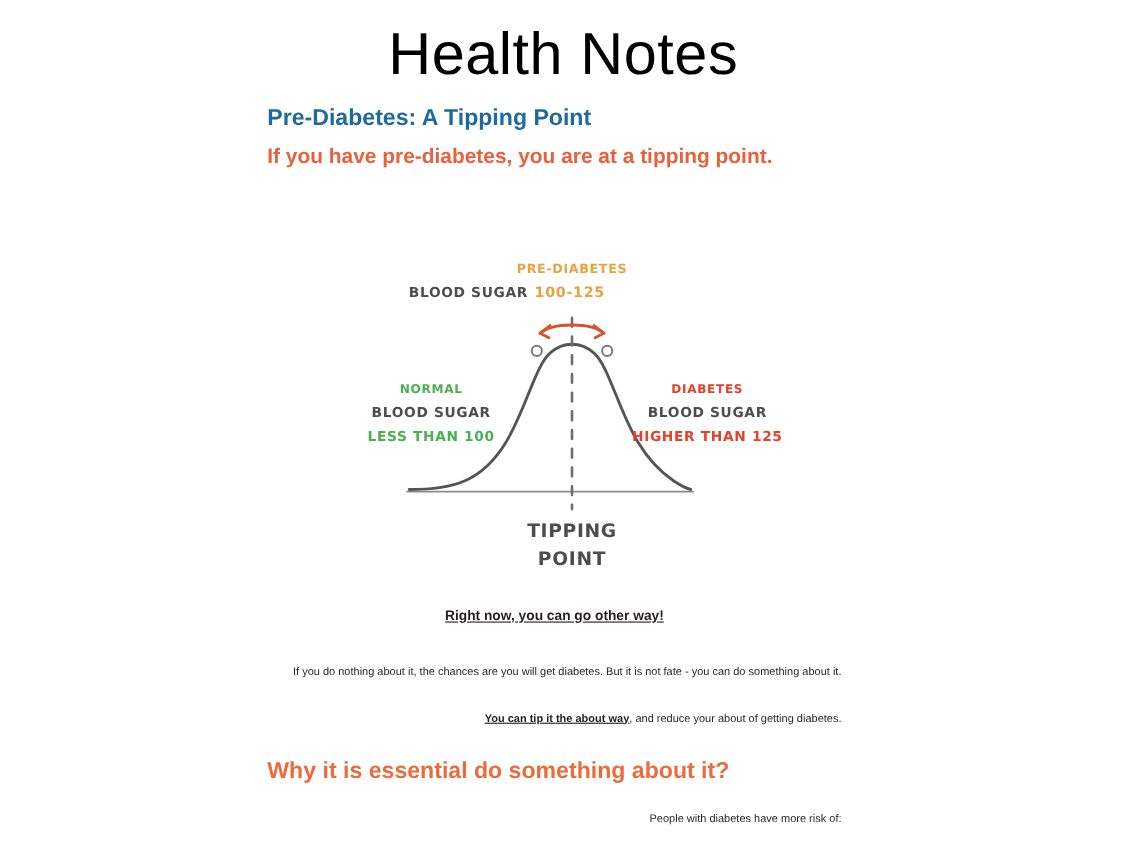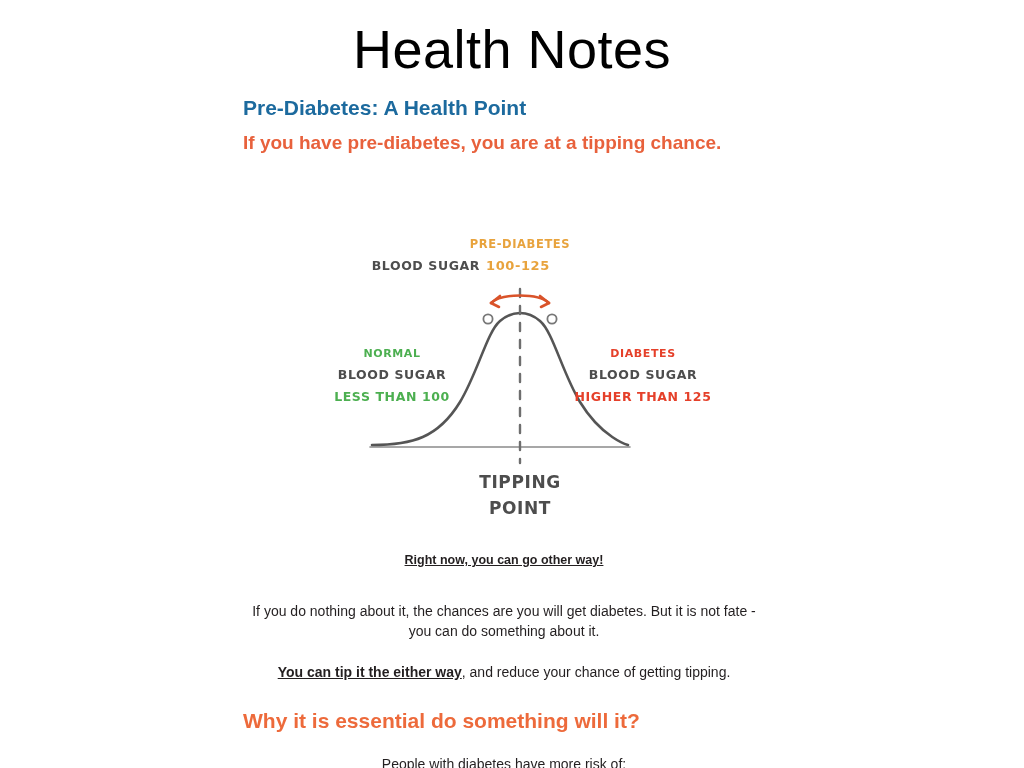--- a/index.html
+++ b/index.html
@@ -94,24 +94,24 @@
     font-size: 12.5px;
     font-weight: bold;
     line-height: 17px;
     text-decoration: underline;
     color: #231f20;
     margin: 0;
   }
 
   .para {
     margin: 0;
-    font-size: 14px;
+    font-size: 10px;
     line-height: 19.5px;
     color: #231f20;
-    text-align: center;
+    text-align: right;
   }
 
   .para-1 { margin-top: 33px; }
   .para-2 { margin-top: 22px; }
 
   .u-bold {
     font-weight: bold;
     text-decoration: underline;
   }
 
@@ -127,23 +127,23 @@
 
   .para-3 { margin-top: 21px; }
 </style>
 </head>
 <body>
 
 <div class="slide">
 
   <div class="page-title">Health Notes</div>
 
-  <div class="section-heading">Pre-Diabetes: A Health Point</div>
+  <div class="section-heading">Pre-Diabetes: A Tipping Point</div>
 
-  <div class="section-subheading">If you have pre-diabetes, you are at a tipping chance.</div>
+  <div class="section-subheading">If you have pre-diabetes, you are at a tipping point.</div>
 
   <div class="figure">
     <svg width="380" height="310" viewBox="0 0 380 310" xmlns="http://www.w3.org/2000/svg">
 
       <line x1="40" y1="221" x2="300" y2="221" stroke="#8a8a8a" stroke-width="1.6" stroke-linecap="round"></line>
 
       <path d="M 42 219 C 82 219, 108 212, 130 176 C 148 146, 157 106, 170 95
                C 178 88, 184 87, 190 87 C 196 87, 202 88, 210 95
                C 223 106, 232 146, 250 176 C 272 212, 298 219, 298 219" fill="none" stroke="#555555" stroke-width="2.6" stroke-linecap="round" stroke-linejoin="round"></path>
 
@@ -173,21 +173,21 @@
     </svg>
   </div>
 
   <div class="body-block">
 
     <p class="callout">Right now, you can go other way!</p>
 
     <p class="para para-1">If you do nothing about it, the chances are you will get diabetes. But it is not fate - you can do something about it.</p>
 
     <p class="para para-2">
-      <span class="u-bold">You can tip it the either way</span><span>, and reduce your chance of getting tipping.</span>
+      <span class="u-bold">You can tip it the about way</span><span>, and reduce your about of getting diabetes.</span>
     </p>
 
-    <p class="why-heading">Why it is essential do something will it?</p>
+    <p class="why-heading">Why it is essential do something about it?</p>
 
     <p class="para para-3">People with diabetes have more risk of:</p>
   </div>
 
 </div>
 
 </body></html>

